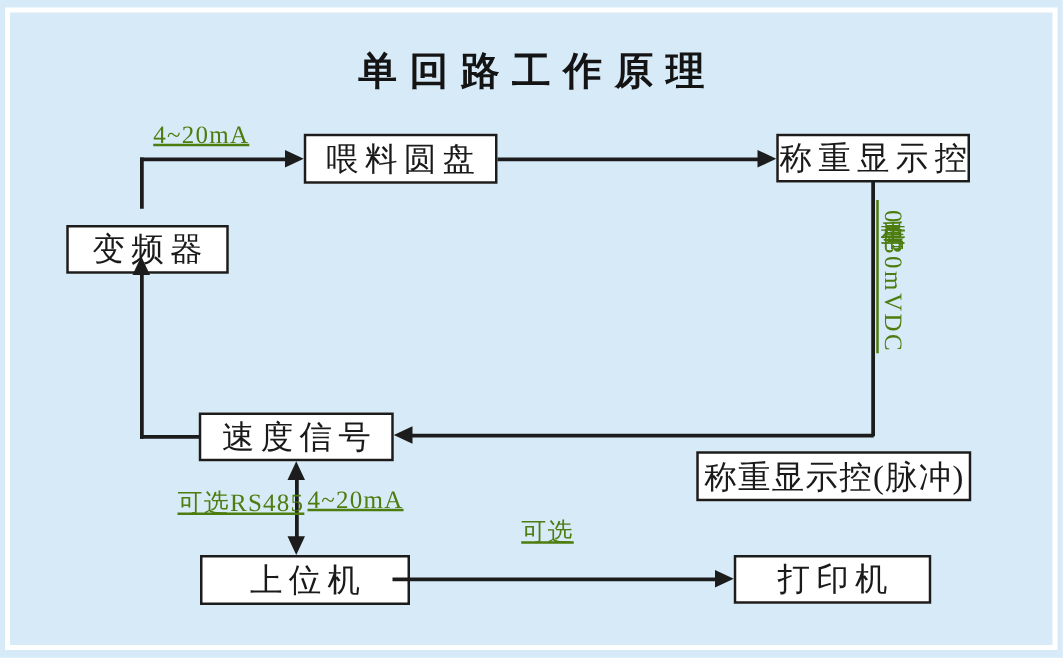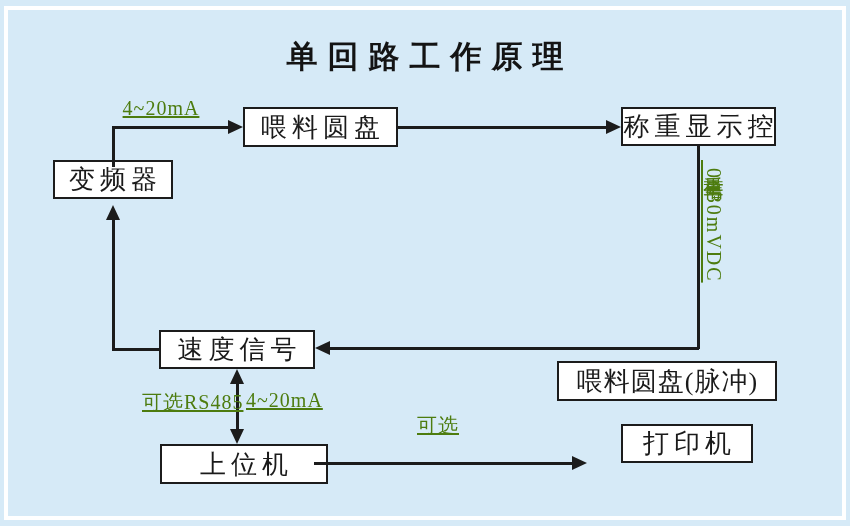--- a/index.html
+++ b/index.html
@@ -108,29 +108,29 @@
 <div class="canvas">
 
   <div class="frame"></div>
 
   <h1 class="title">单回路工作原理</h1>
 
   <div class="node" style="left:243px; top:107px; width:155px; height:40px;">喂料圆盘</div>
 
   <div class="node" style="left:621px; top:107px; width:155px; height:39px;">称重显示控</div>
 
-  <div class="node" style="left:53px; top:160px; width:120px; height:39px;text-align:center;">变频器</div>
+  <div class="node" style="left:53px; top:180px; width:130px; height:39px;text-align:center;">变频器</div>
 
   <div class="node" style="left:159px; top:330px; width:156px; height:39px;">速度信号</div>
 
-  <div class="node tight" style="left:557px; top:361px; width:220px; height:40px;">喂料圆盘(脉冲)</div>
+  <div class="node tight" style="left:557px; top:361px; width:220px; height:40px;">称重显示控(脉冲)</div>
 
   <div class="node" style="left:160px; top:444px; width:168px; height:40px;">上位机</div>
 
-  <div class="node" style="left:587px; top:424px; width:132px; height:39px;margin-left:34px;">打印机</div>
+  <div class="node" style="left:587px; top:444px; width:158px; height:39px;">打印机</div>
 
   <div class="line" style="left:111.5px; top:125.5px; width:3px; height:41px;"></div>
   <div class="line" style="left:111.5px; top:125.5px; width:118px; height:3px;"></div>
   <div class="ah right" style="left:228px; top:120px;"></div>
 
   <div class="line" style="left:398px; top:125.5px; width:209px; height:3px;"></div>
   <div class="ah right" style="left:606px; top:120px;"></div>
 
   <div class="line" style="left:696.5px; top:145px; width:3px; height:204px;"></div>
   <div class="line" style="left:329px; top:346.5px; width:370px; height:3px;"></div>

